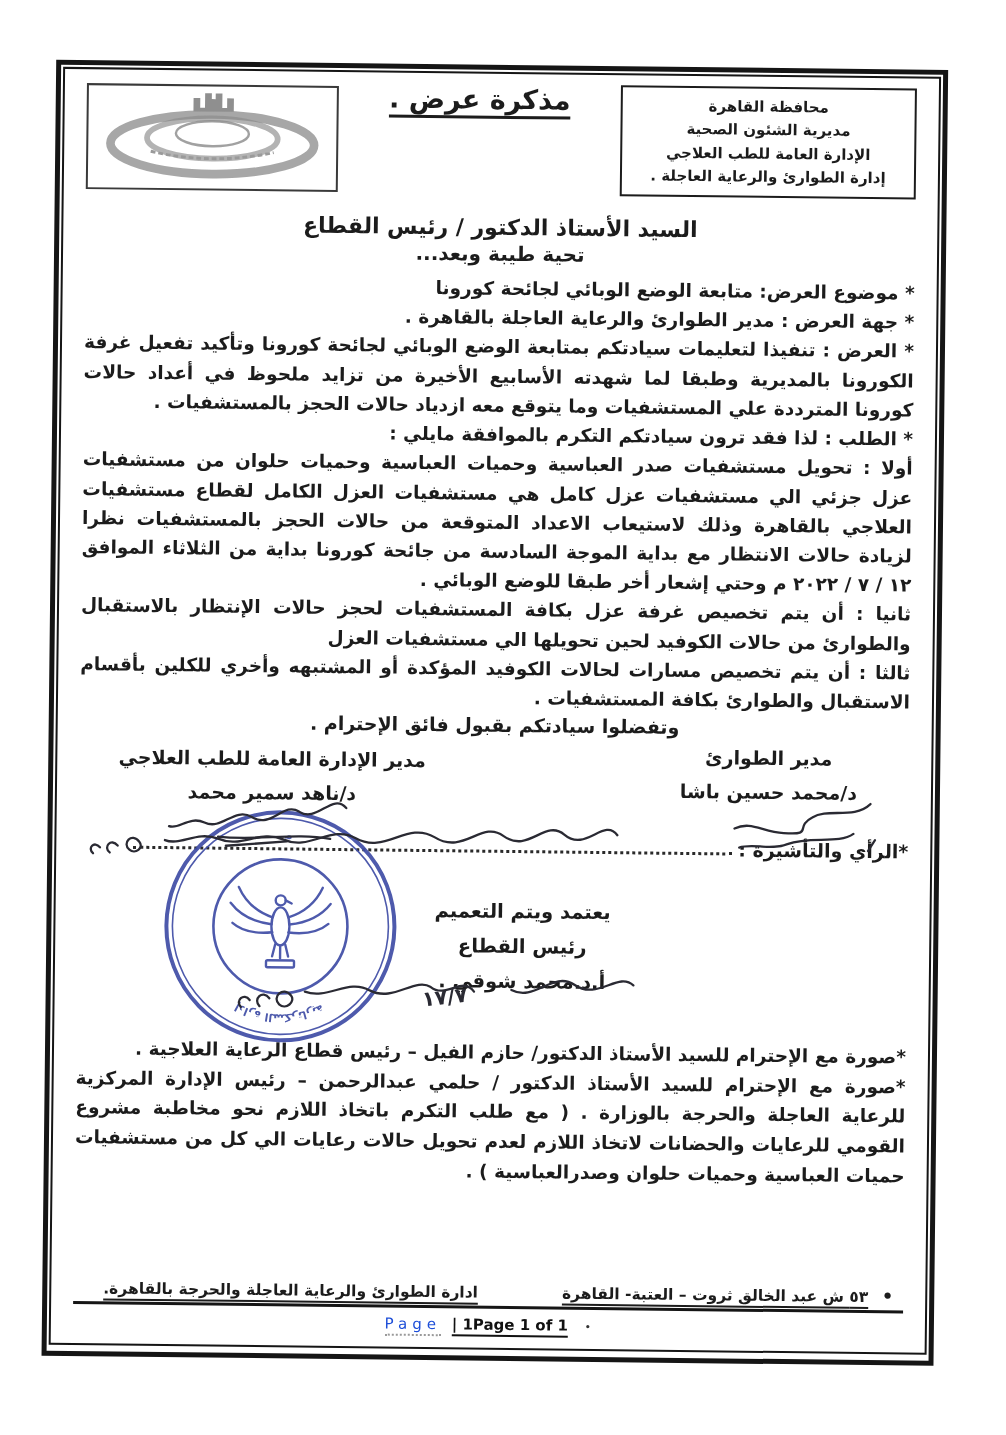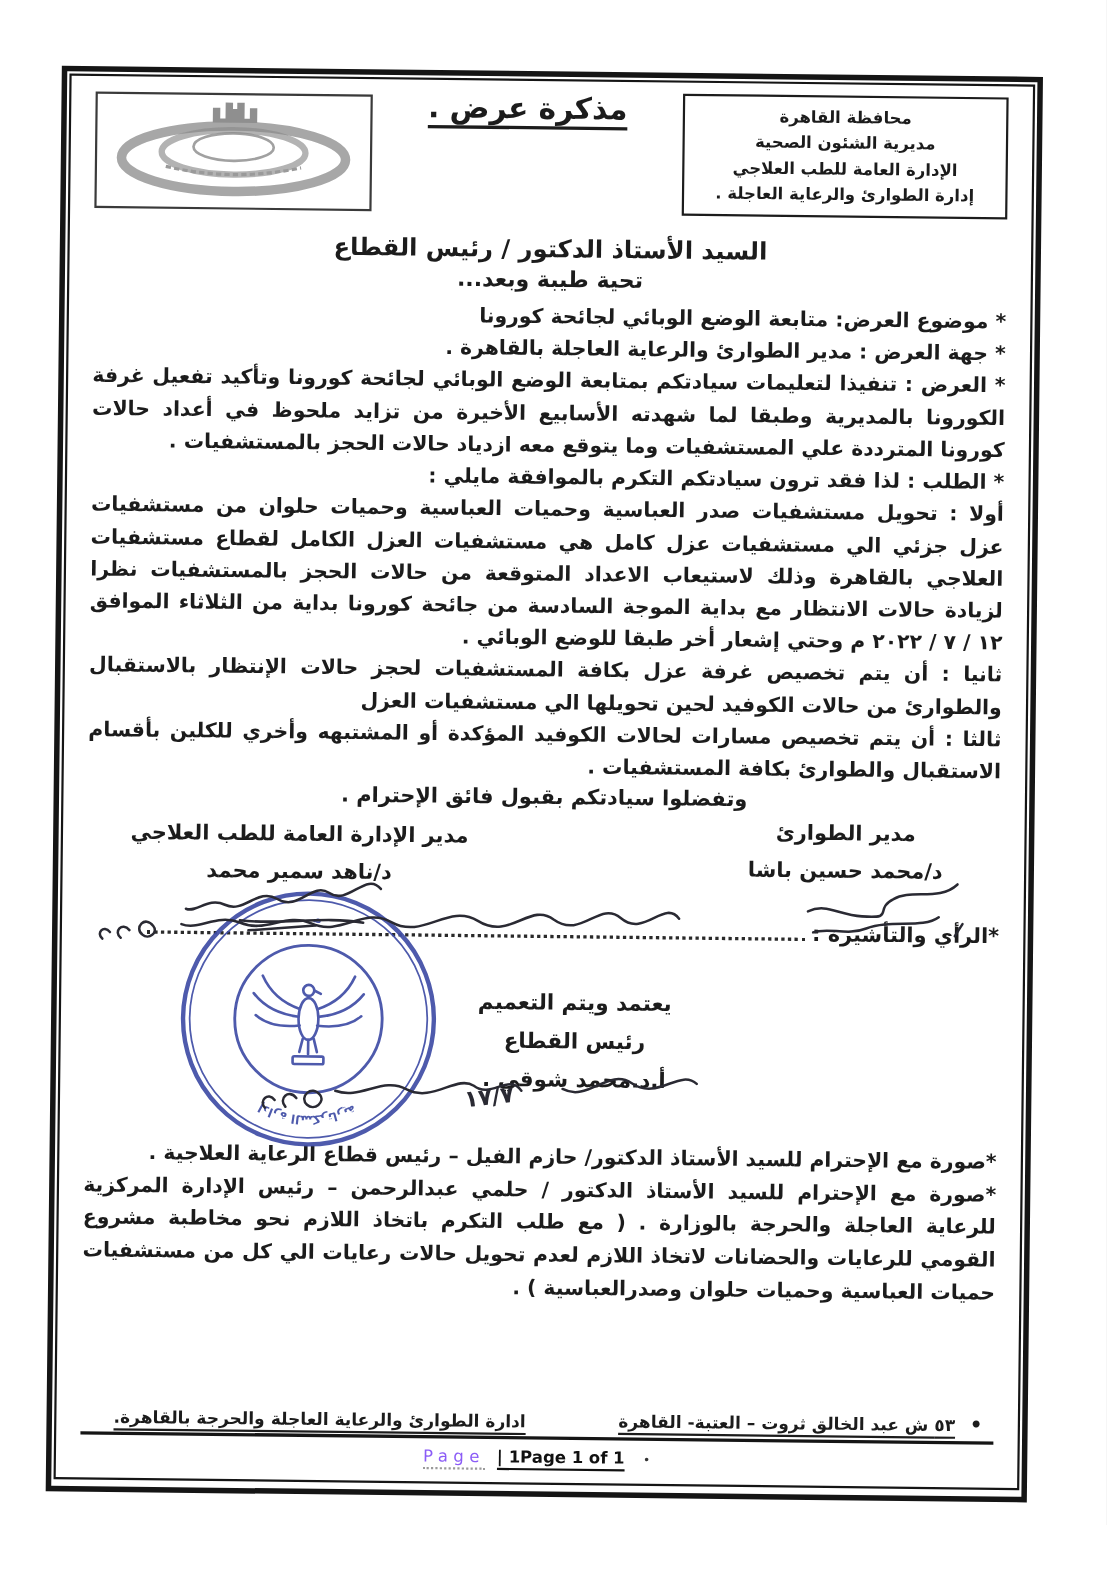--- a/index.html
+++ b/index.html
@@ -48,21 +48,21 @@
 
   
   .footer{margin-top:auto;}
   .footer-row{display:flex;justify-content:space-between;align-items:flex-end;
               border-bottom:3px solid #151515;padding:0 10px 4px 30px;
               font-size:15.5px;font-weight:700;}
   .addr .bullet{font-size:18px;margin-left:8px;}
   .addr-text{text-decoration:underline;text-decoration-thickness:1.5px;text-underline-offset:5px;}
   .dept{text-decoration:underline;text-decoration-thickness:2px;text-underline-offset:5px;}
   .page-row{direction:ltr;text-align:center;padding:7px 0 2px;font-size:15px;}
-  .page-word{color:#8b5cf6;letter-spacing:5px;border-bottom:2px dotted #9a9a9a;padding-bottom:1px;}
+  .page-word{color:#1d4ed8;letter-spacing:5px;border-bottom:2px dotted #9a9a9a;padding-bottom:1px;}
   .page-info{font-weight:700;color:#111;border-bottom:2px solid #111;margin-left:6px;padding-bottom:1px;}
   .page-bullet{margin-left:12px;font-size:11px;color:#333;}
 </style>
 </head>
 <body>
 
 <div class="canvas">
   <div class="sheet">
     <div class="frame">
       <div class="frame-inner">

